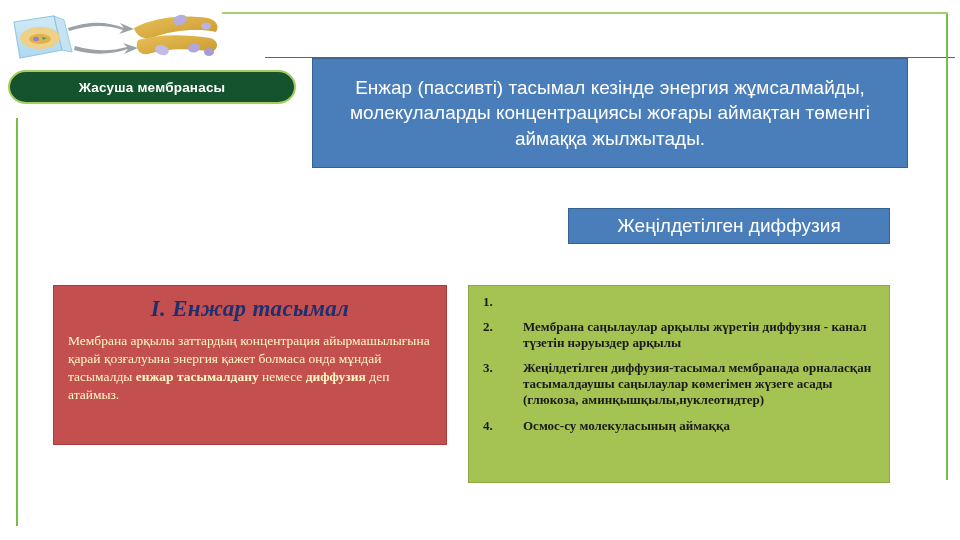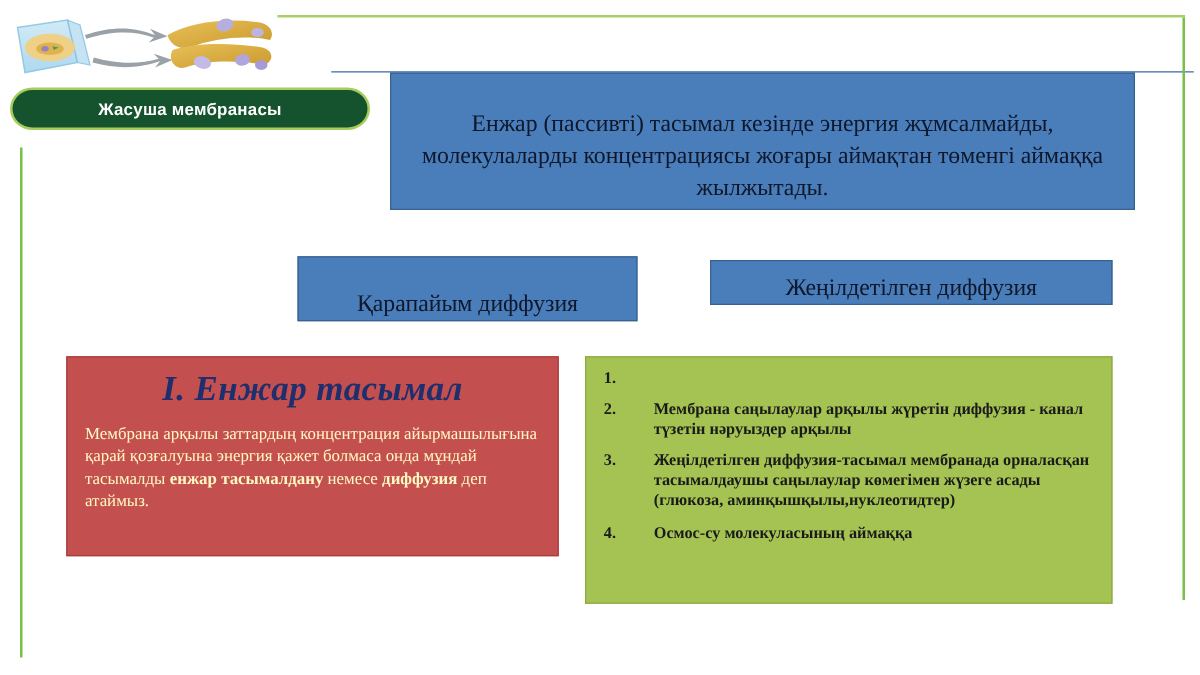--- a/index.html
+++ b/index.html
@@ -85,24 +85,24 @@
     white-space: nowrap;
   }
 
   
   .blue-box {
     position: absolute;
     background: #4a7ebb;
     border: 1px solid #37618f;
     box-sizing: border-box;
     display: flex;
-    align-items: flex-end;
+    align-items: center;
     justify-content: center;
-    color: #0f172a;
-    font-family: Liberation Serif, serif;
+    color: #ffffff;
+    font-family: Liberation Sans, sans-serif;
   }
   #header-box {
     left: 312px;
     top: 58px;
     width: 596px;
     height: 110px;
     padding: 4px 12px;
   }
   #header-box .hdr-text {
     text-align: center;
@@ -136,21 +136,21 @@
     height: 160px;
     background: #c44f4f;
     border: 1px solid #a83c3c;
     box-sizing: border-box;
     padding: 8px 14px 8px 14px;
     font-family: "Liberation Serif", serif;
   }
   #red-panel .rp-title {
     text-align: center;
     color: #1f2f6e;
-    font-size: 28px;
+    font-size: 23px;
     font-weight: bold;
     font-style: italic;
     margin: 2px 0 10px 0;
     letter-spacing: 0.3px;
   }
   #red-panel .rp-body {
     color: #fef9c3;
     font-size: 13.5px;
     line-height: 1.33;
     text-align: left;
@@ -243,23 +243,20 @@
   </svg>
 
   <div class="pill">
     <span class="pill-text">Жасуша мембранасы</span>
   </div>
 
   <div class="blue-box" id="header-box">
     <span class="hdr-text">Енжар (пассивті) тасымал  кезінде энергия жұмсалмайды, молекулаларды концентрациясы жоғары аймақтан төменгі аймаққа жылжытады.</span>
   </div>
 
-  <div class="blue-box" id="box-simple">
-    <span class="lbl">Қарапайым диффузия</span>
-  </div>
   <div class="blue-box" id="box-facilitated">
     <span class="lbl">Жеңілдетілген диффузия</span>
   </div>
 
   <div id="red-panel">
     <div class="rp-title">I. Енжар тасымал</div>
     <div class="rp-body"><span>Мембрана арқылы заттардың концентрация айырмашылығына қарай қозғалуына энергия қажет болмаса онда мұндай тасымалды </span><b>енжар  тасымалдану</b><span> немесе </span><b>диффузия</b><span> деп атаймыз.</span></div>
   </div>
 
   <div id="green-panel">

